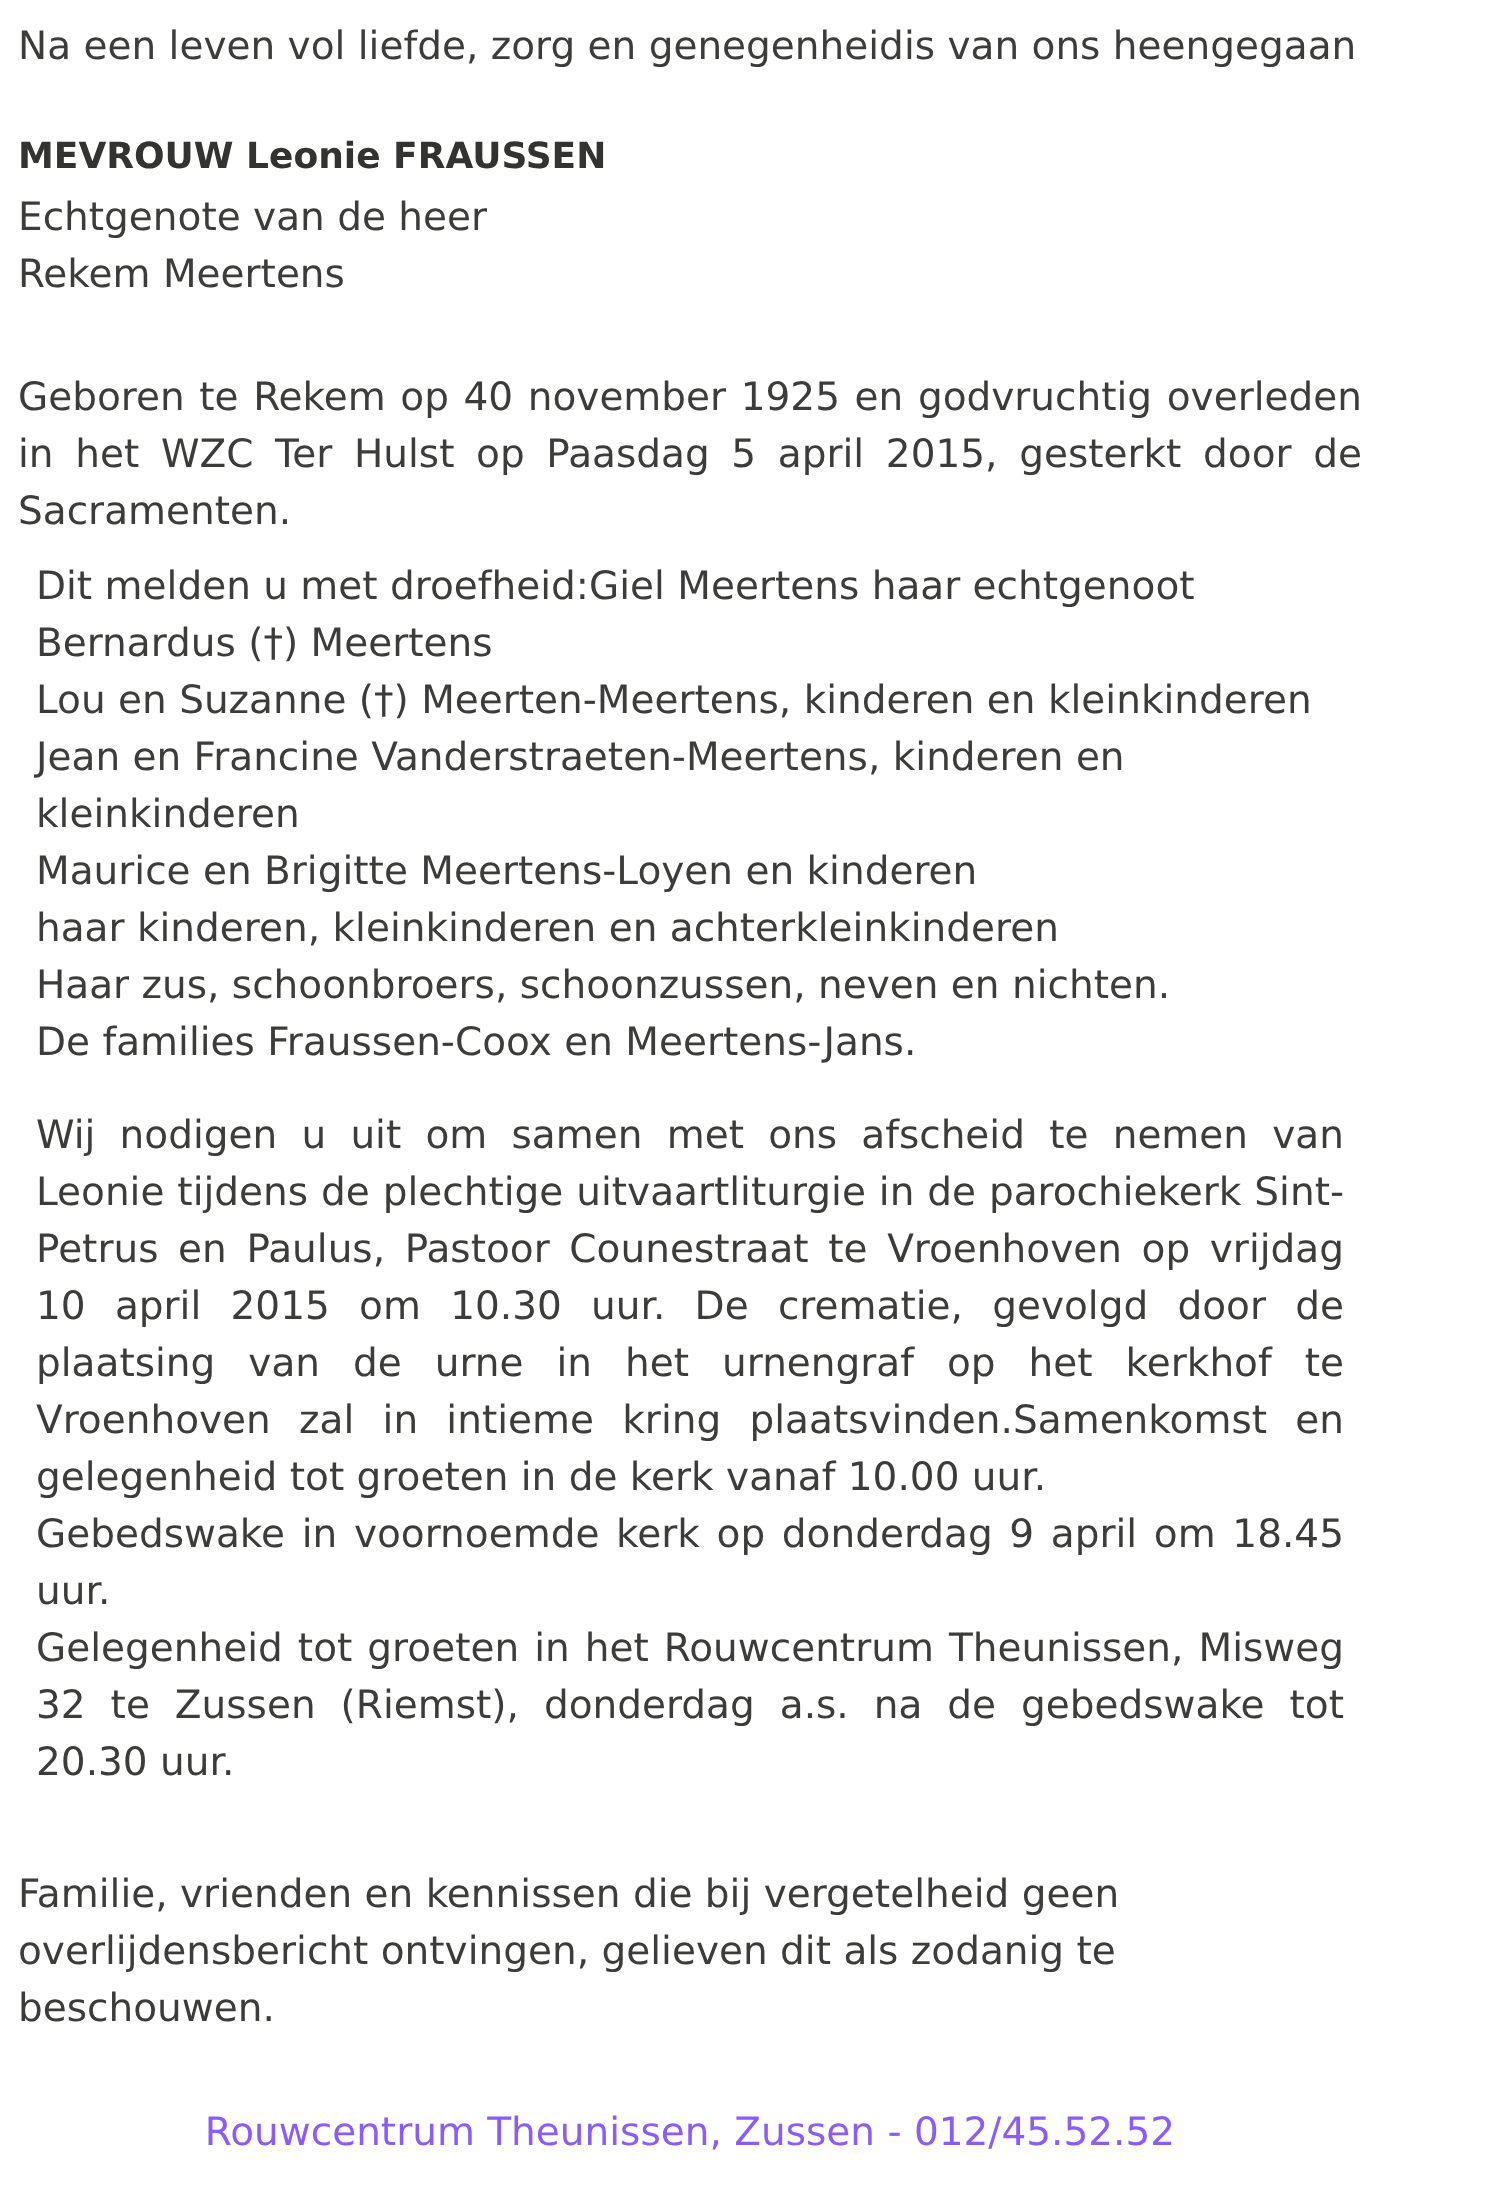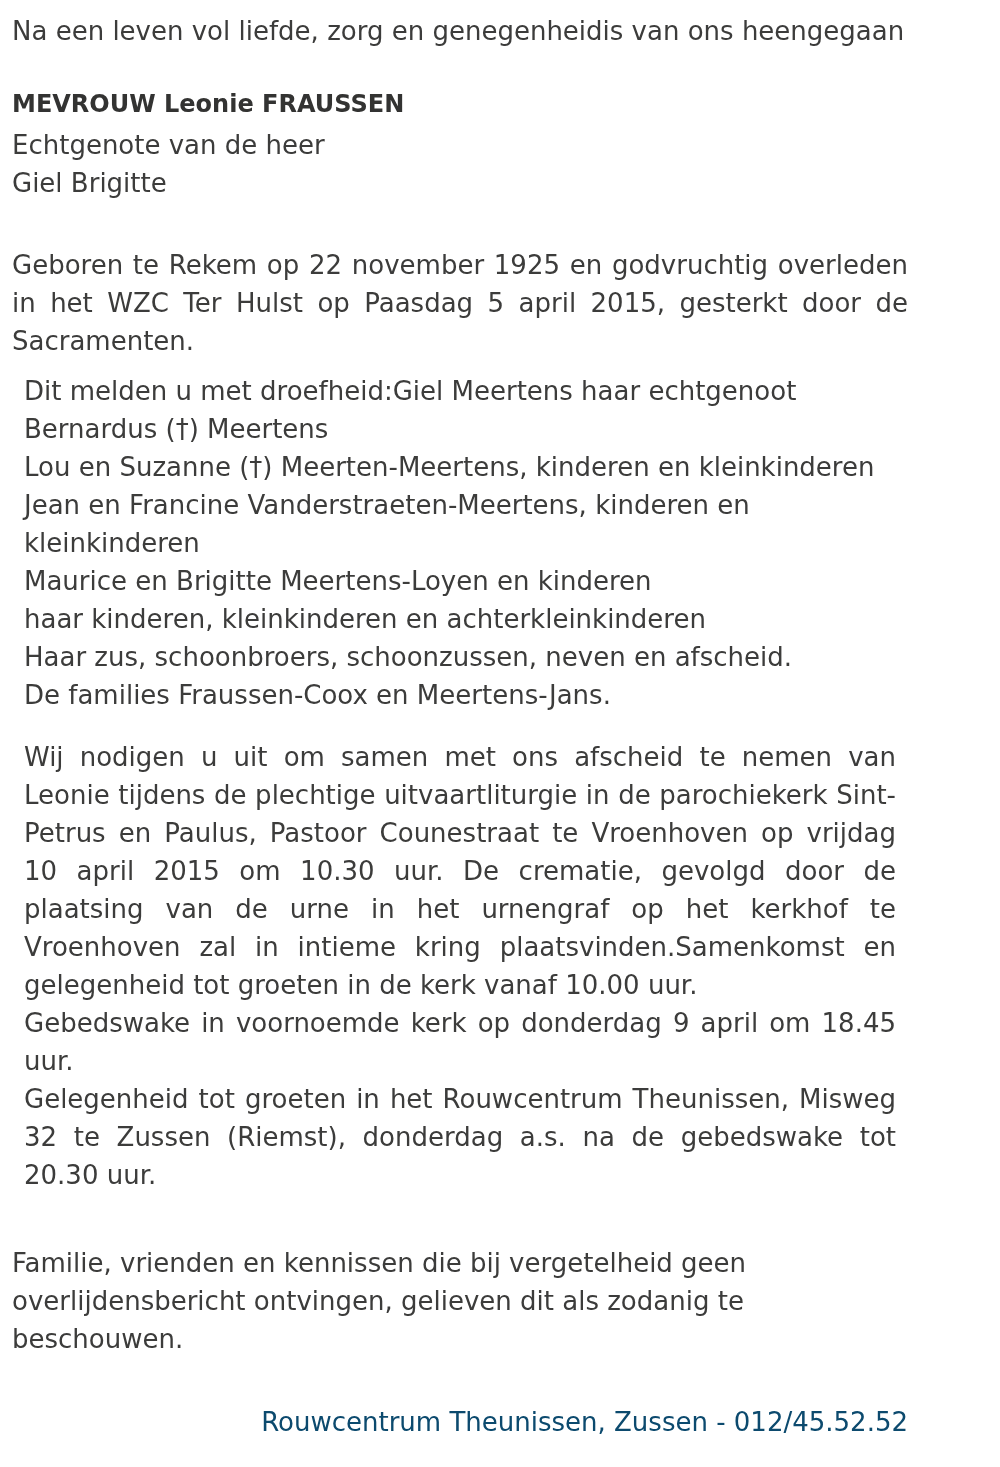--- a/index.html
+++ b/index.html
@@ -36,48 +36,48 @@
     letter-spacing: 0px;
   }
   .gap-sm   { margin-top: 44px; }
   .gap      { margin-top: 38px; }
   .gap-lg   { margin-top: 54px; }
   .block    { margin: 12px; padding: 0; }
   .footer {
     margin: 38px 0 0 0;
     margin-top: auto;
     padding-top: 38px;
-    color: #0c4a6e;
+    color: #8b5cf6;
     font-size: 26px;
-    text-align: right;
+    text-align: center;
   }
 </style>
 </head>
 <body>
 
 <div class="page">
 
   <div class="line">Na een leven vol liefde, zorg en genegenheidis van ons heengegaan</div>
 
   <h1 class="title">MEVROUW Leonie FRAUSSEN</h1>
 
   <div class="line">Echtgenote van de heer</div>
 
-  <div class="line">Giel Brigitte</div>
+  <div class="line">Rekem Meertens</div>
 
-  <div class="para gap-sm">Geboren te Rekem op 22 november 1925 en godvruchtig overleden in het WZC Ter Hulst op Paasdag 5 april 2015, gesterkt door de Sacramenten.</div>
+  <div class="para gap-sm">Geboren te Rekem op 40 november 1925 en godvruchtig overleden in het WZC Ter Hulst op Paasdag 5 april 2015, gesterkt door de Sacramenten.</div>
 
   <div class="block gap">
     <div class="line">Dit melden u met droefheid:Giel Meertens haar echtgenoot</div>
     <div class="line">Bernardus (†) Meertens</div>
     <div class="line">Lou en Suzanne (†) Meerten-Meertens, kinderen en kleinkinderen</div>
     <div class="line">Jean en Francine Vanderstraeten-Meertens, kinderen en kleinkinderen</div>
     <div class="line">Maurice en Brigitte Meertens-Loyen en kinderen</div>
     <div class="line">haar kinderen, kleinkinderen en achterkleinkinderen</div>
-    <div class="line">Haar zus, schoonbroers, schoonzussen, neven en afscheid.</div>
+    <div class="line">Haar zus, schoonbroers, schoonzussen, neven en nichten.</div>
     <div class="line">De families Fraussen-Coox en Meertens-Jans.</div>
   </div>
 
   <div class="block gap-lg">
     <div class="para">Wij nodigen u uit om samen met ons afscheid te nemen van Leonie tijdens de plechtige uitvaartliturgie in de parochiekerk Sint-Petrus en Paulus, Pastoor Counestraat te Vroenhoven op vrijdag 10 april 2015 om 10.30 uur. De crematie, gevolgd door de plaatsing van de urne in het urnengraf op het kerkhof te Vroenhoven zal in intieme kring plaatsvinden.Samenkomst en gelegenheid tot groeten in de kerk vanaf 10.00 uur.</div>
     <div class="para">Gebedswake in voornoemde kerk op donderdag 9 april om 18.45 uur.</div>
     <div class="para">Gelegenheid tot groeten in het Rouwcentrum Theunissen, Misweg 32 te Zussen (Riemst), donderdag a.s. na de gebedswake tot 20.30 uur.</div>
   </div>
 
 

